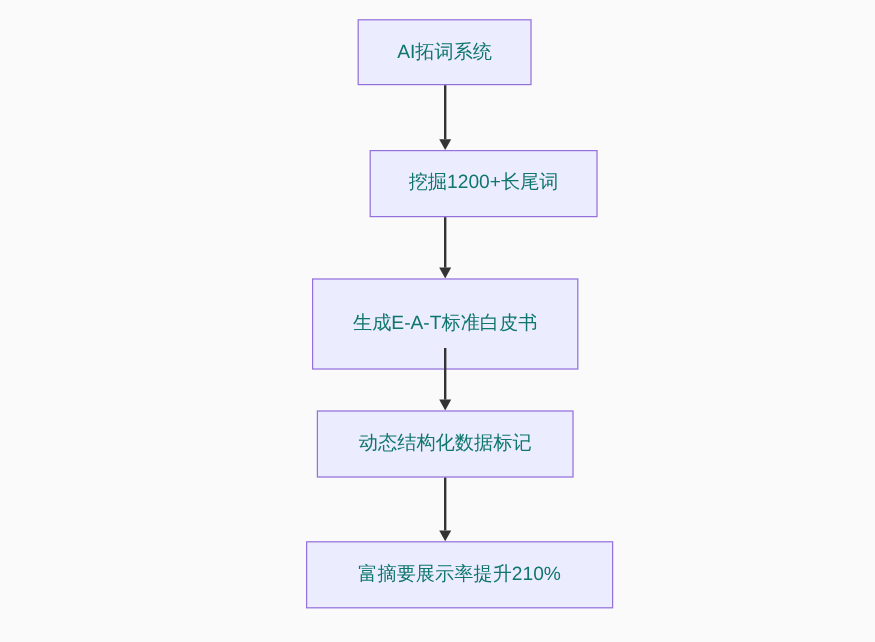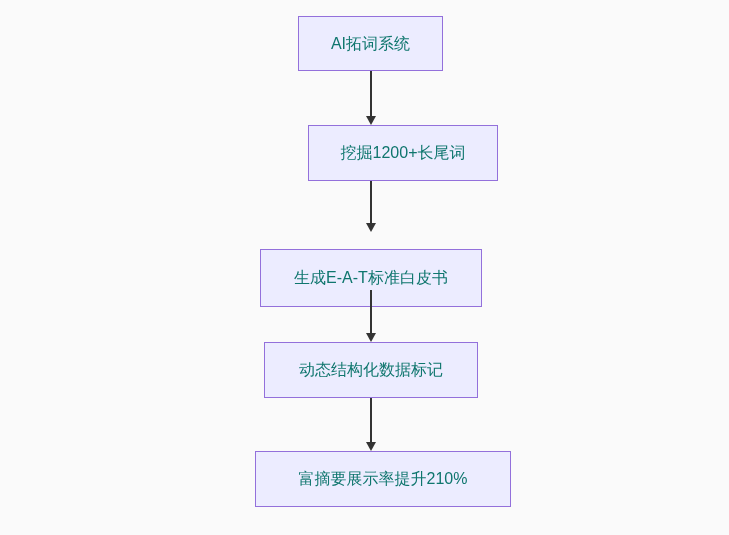--- a/index.html
+++ b/index.html
@@ -23,21 +23,21 @@
     align-items: center;
     justify-content: center;
     color: #0f766e;
     font-size: 16px;
     text-align: center;
     line-height: 1.2;
   }
   .node span { padding: 0 8px; }
   .node-0 { left: 298px; top: 16px;  width: 145px; height: 55px; }
   .node-1 { left: 276px; top: 125px; width: 190px; height: 56px; margin-left: 32px; }
-  .node-2 { left: 260px; top: 232px; width: 222px; height: 58px; margin-top: 17px; }
+  .node-2 { left: 260px; top: 232px; width: 222px; height: 76px; }
   .node-3 { left: 264px; top: 342px; width: 214px; height: 56px; }
   .node-4 { left: 255px; top: 451px; width: 256px; height: 56px; }
 
   .edge {
     position: absolute;
     left: 365px;        
     width: 12px;
     display: flex;
     flex-direction: column;
     align-items: center;

